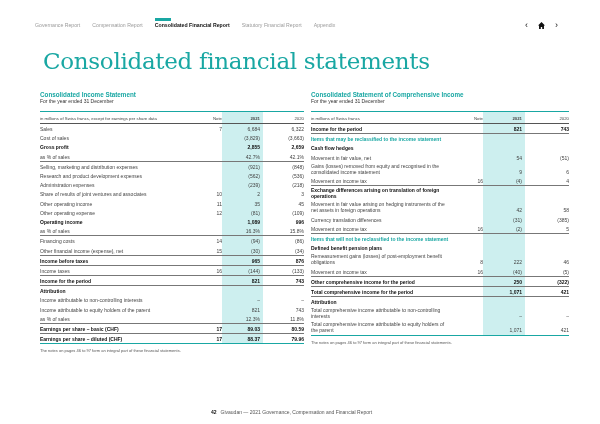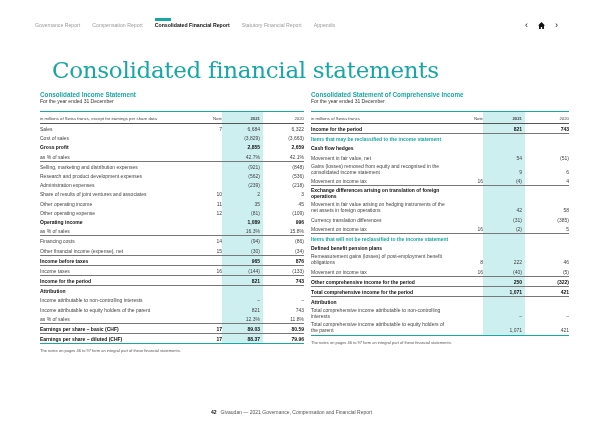--- a/index.html
+++ b/index.html
@@ -5,21 +5,21 @@
   html, body { margin:0; padding:0; }
   body { width:600px; height:424px; background:#ffffff; position:relative; overflow:hidden; font-family:"Liberation Sans", sans-serif; color:#333; }
   .topnav { position:absolute; top:22px; left:35px; display:flex; gap:12px; font-size:5.2px; color:#9a9a9a; }
   .topnav .item { position:relative; white-space:nowrap; }
   .topnav .item.active { color:#111; font-weight:bold; }
   .topnav .item.active::before { content:""; position:absolute; left:0; top:-4px; width:16px; height:3px; background:#19a7a3; }
   .navicons { position:absolute; top:21px; left:525px; display:flex; gap:10px; align-items:center; }
   .navicons span { display:inline-block; font-size:9px; color:#111; line-height:8px; }
   .home { width:7px; height:7px; position:relative; }
   .home svg { display:block; }
-  h1 { position:absolute; top:40px; left:35px; margin:17px; font-family:"DejaVu Serif", serif; font-weight:normal; font-size:23px; color:#19a7a3; letter-spacing:-0.3px; }
+  h1 { position:absolute; top:40px; left:35px; margin:8px; font-family:"DejaVu Serif", serif; font-weight:normal; font-size:23px; color:#19a7a3; letter-spacing:-0.3px; }
   .panel { position:absolute; top:91px; width:264px; }
   .panel.left { left:40px; }
   .panel.right { left:311px; width:258px; }
   .ptitle { font-size:6.3px; font-weight:bold; color:#19a7a3; }
   .psub { font-size:5px; color:#333; margin-bottom:7px; }
   table { width:100%; border-collapse:collapse; font-size:5px; table-layout:fixed; }
   thead td { border-top:1.2px solid #19a7a3; border-bottom:0.6px solid #555; font-size:4.3px; color:#444; padding:2px 0; }
   td { padding:1.1px 0; height:7px; vertical-align:bottom; color:#444; }
   td.num, td.note { text-align:right; }
   td.y21 { background:#cdefef; text-align:right; padding-right:3px; }

